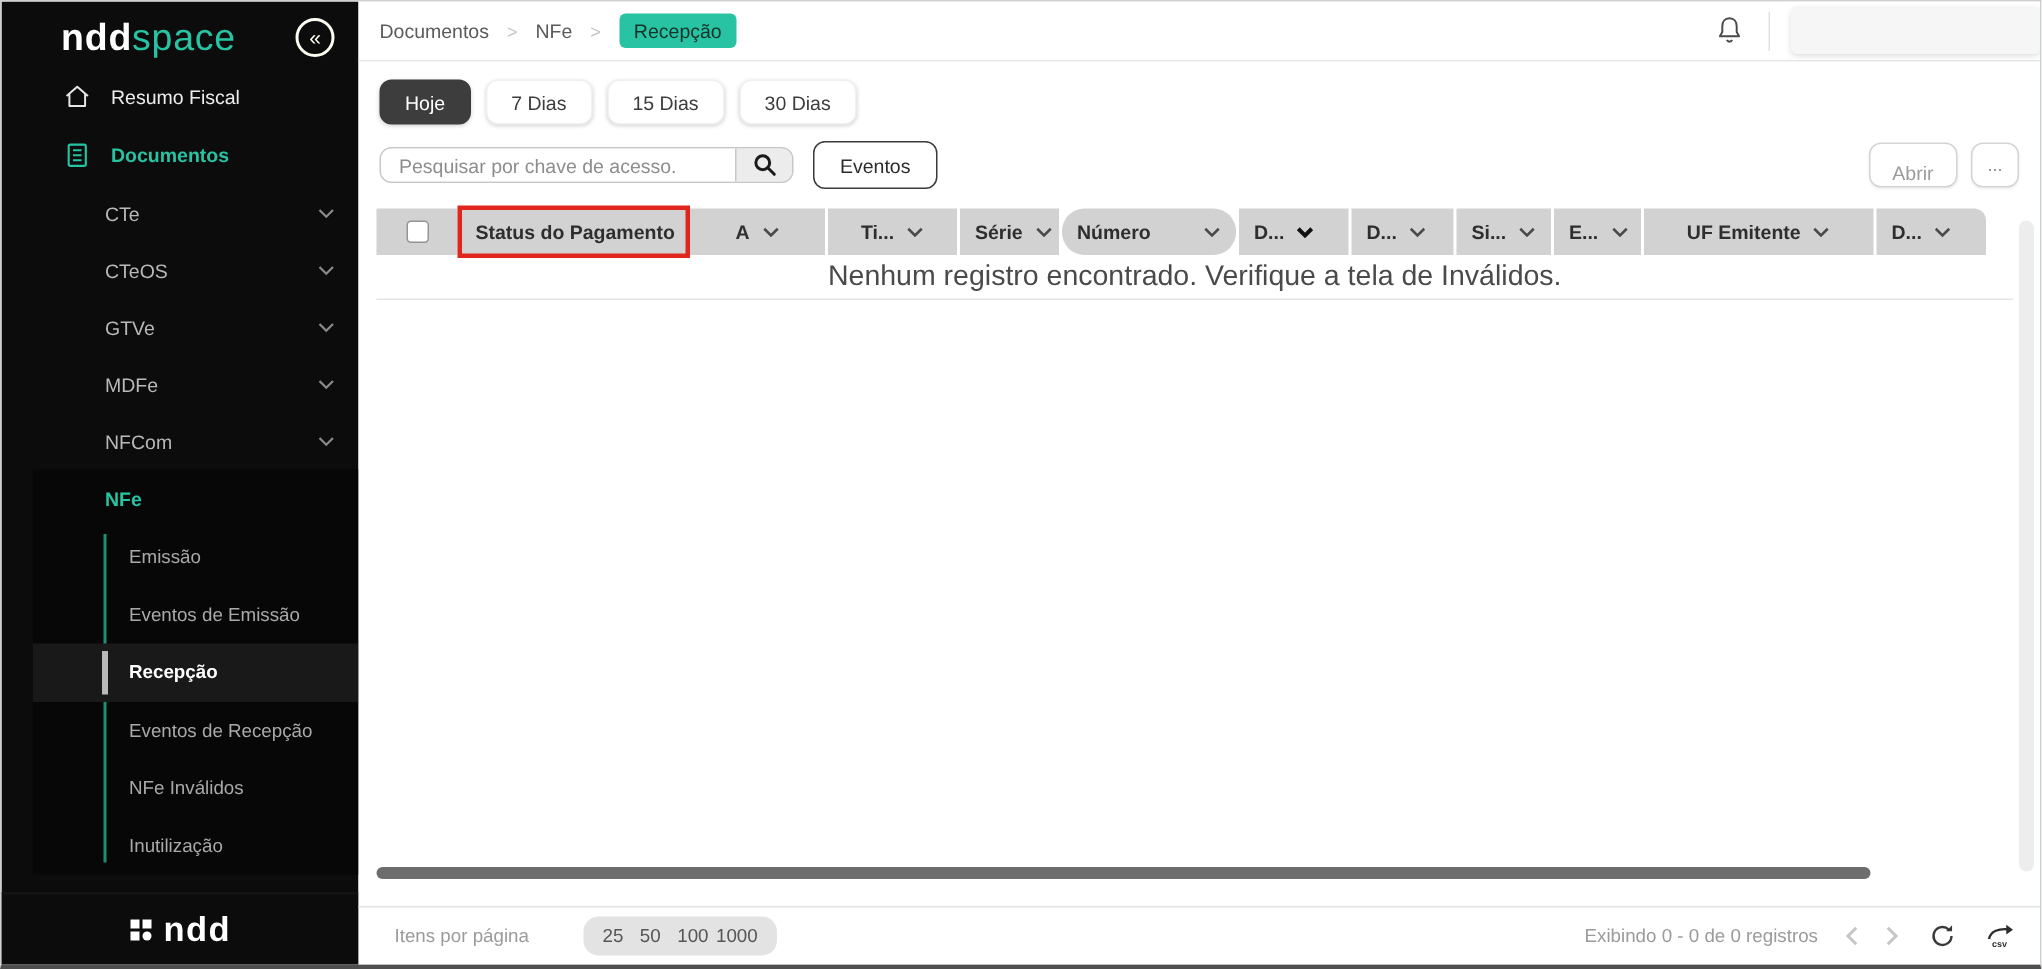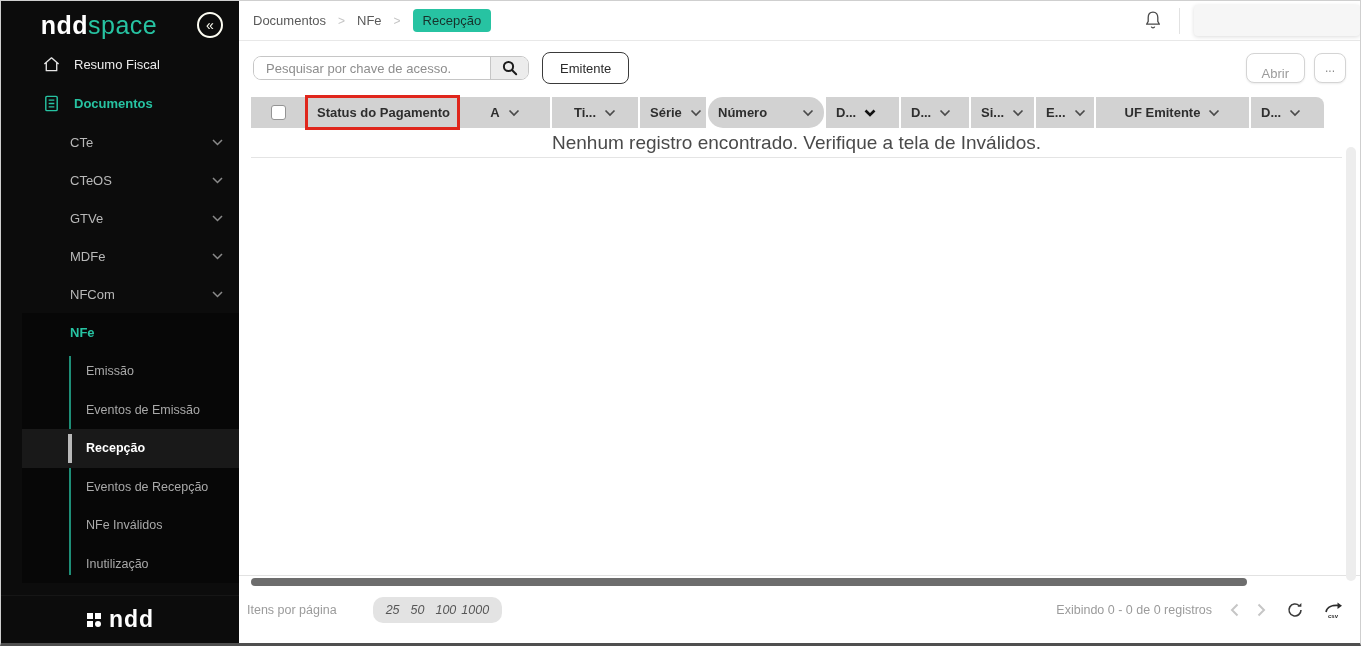--- a/index.html
+++ b/index.html
@@ -82,25 +82,25 @@
   .red-box { position:absolute; inset:-2px; border:3px solid #e0261c; pointer-events:none; }
   .checkbox { width:15px; height:15px; border:1.6px solid #949494; border-radius:3px; background:#fff; cursor:pointer; }
   .empty-row { width:1091px; height:30px; display:flex; align-items:center; justify-content:center;
                border-bottom:1px solid #e4e4e4; color:#4a4a4a; font-size:19px; }
 
   .vtrack { position:absolute; left:1107px; top:146px; width:10px; height:434px; background:#ededed;
             border-radius:6px; }
   .hthumb { position:absolute; left:12px; top:577px; width:996px; height:8px; background:#6d6d6d;
             border-radius:4px; cursor:pointer; }
 
-  .pager { height:68px; border-top:1px solid #e2e2e2; display:flex; align-items:center;
-           padding:0 16px 0 8px; flex-shrink:0; color:#9b9b9b; font-size:12.5px; }
+  .pager { height:39px; border-top:1px solid #e2e2e2; display:flex; align-items:center;
+           padding:0 16px 0 24px; flex-shrink:0; color:#9b9b9b; font-size:12.5px; }
   .sizes-pill { margin-left:36px; background:#e3e3e3; border-radius:10px; padding:6px 13px;
                 display:flex; gap:11px; color:#565656; }
-  .sizes-pill span { cursor:pointer;font-style:italic; }
+  .sizes-pill span { cursor:pointer; }
   .sizes-pill .tight { margin-left:-6px; }
   .pager-right { margin-left:auto; display:flex; align-items:center; }
   .pg-chev { width:9px; height:14px; color:#c6c6c6; margin-left:18px; cursor:pointer; }
   .pg-icon { margin-left:20px; cursor:pointer; }
 </style>
 </head>
 <body>
 
 <div class="app">
 
@@ -208,32 +208,38 @@
       <div class="top-right">
         <svg class="bell" viewBox="0 0 20 22">
           <path d="M10 2.2 C6.8 2.2 5.2 4.6 5.2 7.6 V11.4 L3.6 14.2 H16.4 L14.8 11.4 V7.6 C14.8 4.6 13.2 2.2 10 2.2 Z" fill="none" stroke="#4a4a4a" stroke-width="1.3" stroke-linejoin="round"></path>
           <path d="M8.3 16.6 a1.8 1.8 0 0 0 3.4 0" fill="none" stroke="#4a4a4a" stroke-width="1.3"></path>
         </svg>
         <div class="top-divider"></div>
         <div class="user-block"></div>
       </div>
     </header>
 
+    <div class="chips">
+      <button class="chip active">Hoje</button>
+      <button class="chip">7 Dias</button>
+      <button class="chip">15 Dias</button>
+      <button class="chip">30 Dias</button>
+    </div>
 
     <div class="search-row">
       <div class="search-group">
         <input type="text" placeholder="Pesquisar por chave de acesso." style="">
         <button class="search-btn">
           <svg width="16" height="16" viewBox="0 0 16 16">
             <circle cx="6.5" cy="6.5" r="4.6" fill="none" stroke="#1c1c1c" stroke-width="2"></circle>
             <line x1="10.2" y1="10.2" x2="14.2" y2="14.2" stroke="#1c1c1c" stroke-width="2" stroke-linecap="round"></line>
           </svg>
         </button>
       </div>
-      <button class="filtros-btn">Emitente</button>
+      <button class="filtros-btn">Eventos</button>
       <div class="right-actions">
         <button class="abrir-btn">Abrir</button>
         <button class="more-btn">...</button>
       </div>
     </div>
 
     <div class="table-area">
       <div class="thead">
         <div class="th th-cb">
           <div class="checkbox"></div>

